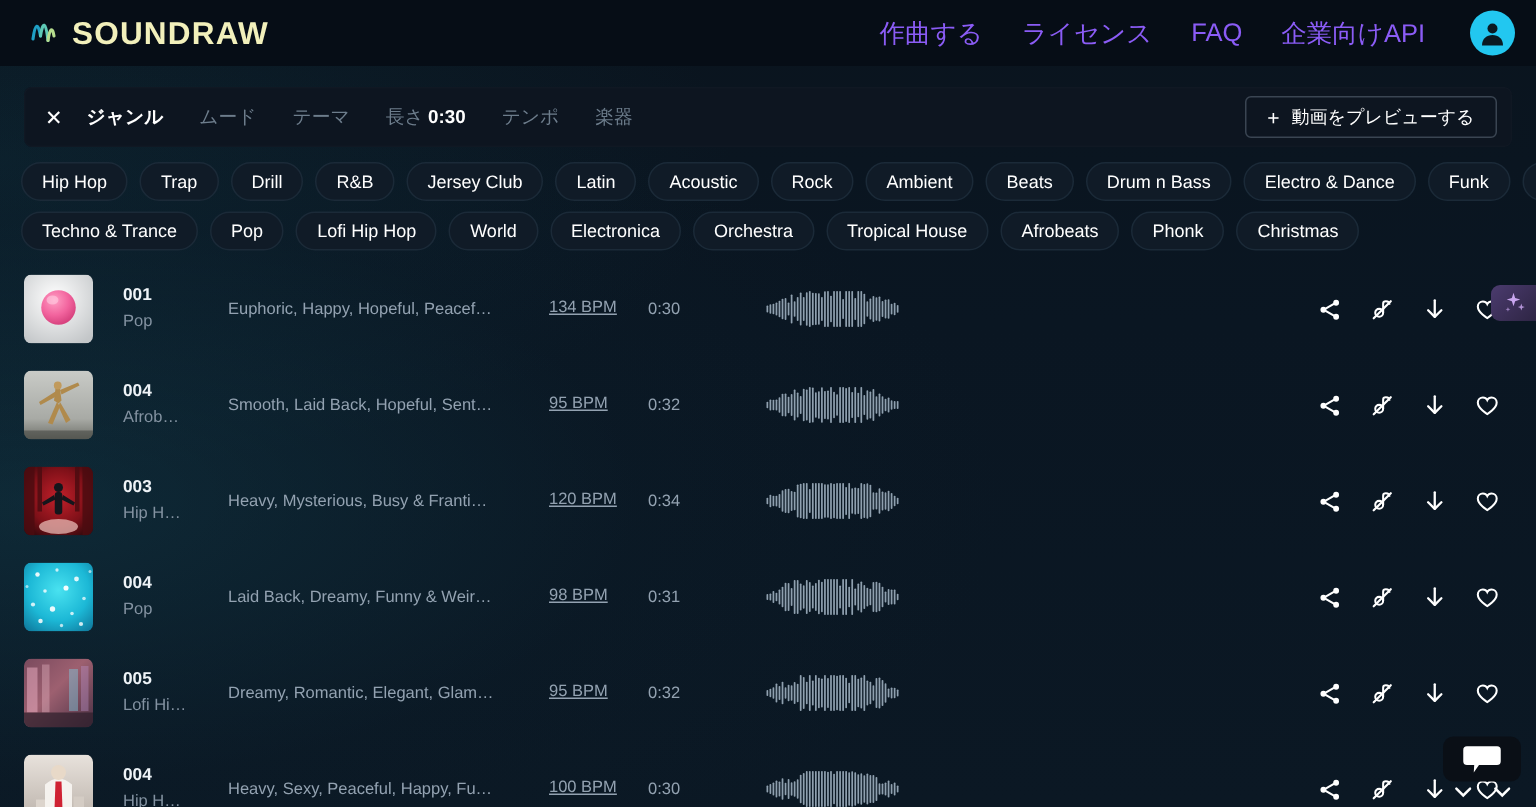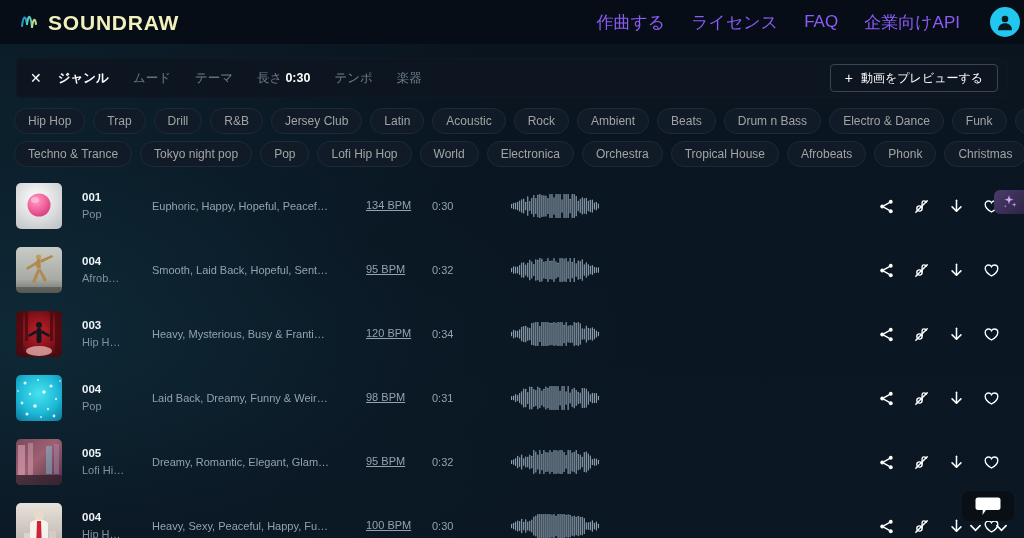--- a/index.html
+++ b/index.html
@@ -20,21 +20,21 @@
       linear-gradient(180deg, #0a141e 0%, #0a1622 40%, #0b1824 100%);
   }
 
   
   .header {
     position: relative;
     height: 44px;
     background: #060d16;
     display: flex;
     align-items: center;
-    padding: 0 4px 0 20px;
+    padding: 0 14px 0 20px;
     z-index: 30;
   }
   .logo { display: flex; align-items: center; gap: 2px; user-select: none; }
   .logo-mark { width: 26px; height: 22px; display: block; }
   .logo-text {
     font-size: 21px;
     font-weight: bold;
     letter-spacing: 0.8px;
     color: #f2f0bb;
     line-height: 1;
@@ -102,21 +102,21 @@
 
   
   .chips { padding: 10px 14px 0 14px; }
   .chip-row { display: flex; gap: 8px; margin-bottom: 7px; }
   .chip {
     height: 26px;
     padding: 0 13px;
     border-radius: 13px;
     background: #101b27;
     border: 1px solid #1b2a38;
-    color: #a3a3a3;
+    color: #ffffff;
     font-size: 12px;
     display: flex; align-items: center;
     white-space: nowrap;
     cursor: pointer;
     flex: none;
   }
 
   
   .tracks { margin-top: 7px; }
   .track {
@@ -327,23 +327,20 @@
           <span>Electro &amp; Dance</span>
         </div>
         <div class="chip">
           <span>Funk</span>
         </div>
         <div class="chip"></div>
       </div>
     <div class="chip-row" id="chiprow2">
         <div class="chip">
           <span>Techno &amp; Trance</span>
-        </div>
-        <div class="chip">
-          <span>Tokyo night pop</span>
         </div>
         <div class="chip">
           <span>Pop</span>
         </div>
         <div class="chip">
           <span>Lofi Hip Hop</span>
         </div>
         <div class="chip">
           <span>World</span>
         </div>

